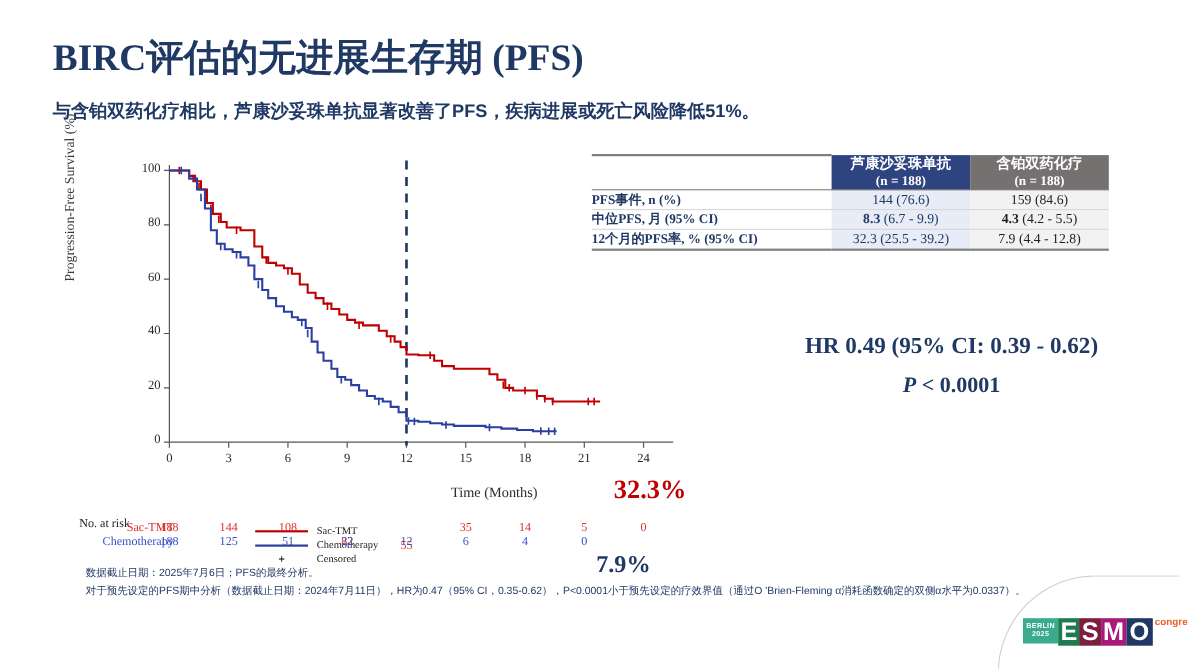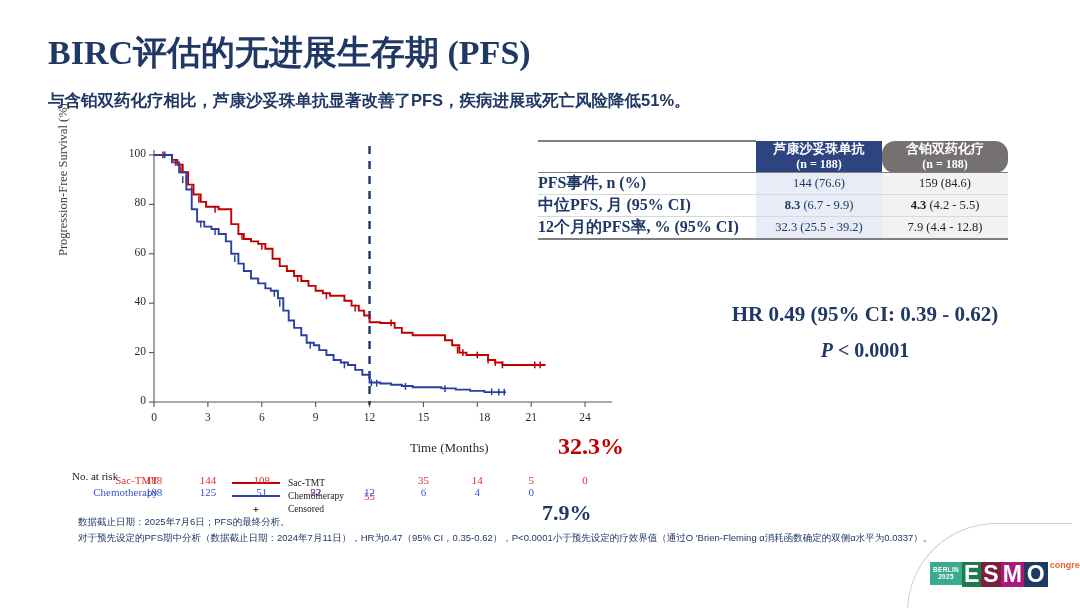--- a/index.html
+++ b/index.html
@@ -82,25 +82,25 @@
   table.data th,table.data td{padding:0;}
   .th-blank{width:218px;background:#ffffff;border-top:2px solid #7f7f7f;}
   .th-blue{
     background:#2e4480;color:#ffffff;
     font-size:13px;font-weight:bold;text-align:center;
     padding:4px 6px 5px 6px;line-height:1.25;width:126px;
   }
   .th-gray{
     background:#767171;color:#ffffff;
     font-size:13px;font-weight:bold;text-align:center;
-    padding:4px 6px 5px 6px;line-height:1.25;width:126px;border-radius:13px;
+    padding:4px 6px 5px 6px;line-height:1.25;width:126px;
   }
   .th-blue .nline,.th-gray .nline{font-size:12px;font-weight:bold;}
   .row-label{
-    font-size:16px;font-weight:bold;color:#1f3864;
+    font-size:12px;font-weight:bold;color:#1f3864;
     padding:2.5px 4px 2.5px 6px;text-align:left;white-space:nowrap;
     border-bottom:1px solid #d8d8d8;
   }
   .cell-blue{
     background:#e7ecf6;color:#1f3864;font-size:12.5px;
     text-align:center;padding:2.5px 4px;white-space:nowrap;
     border-bottom:1px solid #d8d8d8;
   }
   .cell-gray{
     background:#f2f2f2;color:#1f1f1f;font-size:12.5px;
@@ -235,21 +235,21 @@
         <div class="tick-label" style="left: 58px; top: 157.176px; width: 26px; text-align: right;">40</div>
         <div class="tick-label" style="left: 58px; top: 107.765px; width: 26px; text-align: right;">60</div>
         <div class="tick-label" style="left: 58px; top: 58.3529px; width: 26px; text-align: right;">80</div>
         <div class="tick-label" style="left: 58px; top: 8.94118px; width: 26px; text-align: right;">100</div>
         <div class="tick-label" style="left: 79px; top: 273px; width: 26px; text-align: center;">0</div>
         <div class="tick-label" style="left: 132.882px; top: 273px; width: 26px; text-align: center;">3</div>
         <div class="tick-label" style="left: 186.765px; top: 273px; width: 26px; text-align: center;">6</div>
         <div class="tick-label" style="left: 240.647px; top: 273px; width: 26px; text-align: center;">9</div>
         <div class="tick-label" style="left: 294.529px; top: 273px; width: 26px; text-align: center;">12</div>
         <div class="tick-label" style="left: 348.412px; top: 273px; width: 26px; text-align: center;">15</div>
-        <div class="tick-label" style="left: 402.294px; top: 273px; width: 26px; text-align: right;">18</div>
+        <div class="tick-label" style="left: 402.294px; top: 273px; width: 26px; text-align: center;">18</div>
         <div class="tick-label" style="left: 456.176px; top: 273px; width: 26px; text-align: center;">21</div>
         <div class="tick-label" style="left: 510.059px; top: 273px; width: 26px; text-align: center;">24</div>
       </div>
 
     <div class="ann-red">32.3%</div>
     <div class="ann-blue">7.9%</div>
 
     <div class="legend">
       <div class="legend-row">
         <span class="legend-line red"></span>

